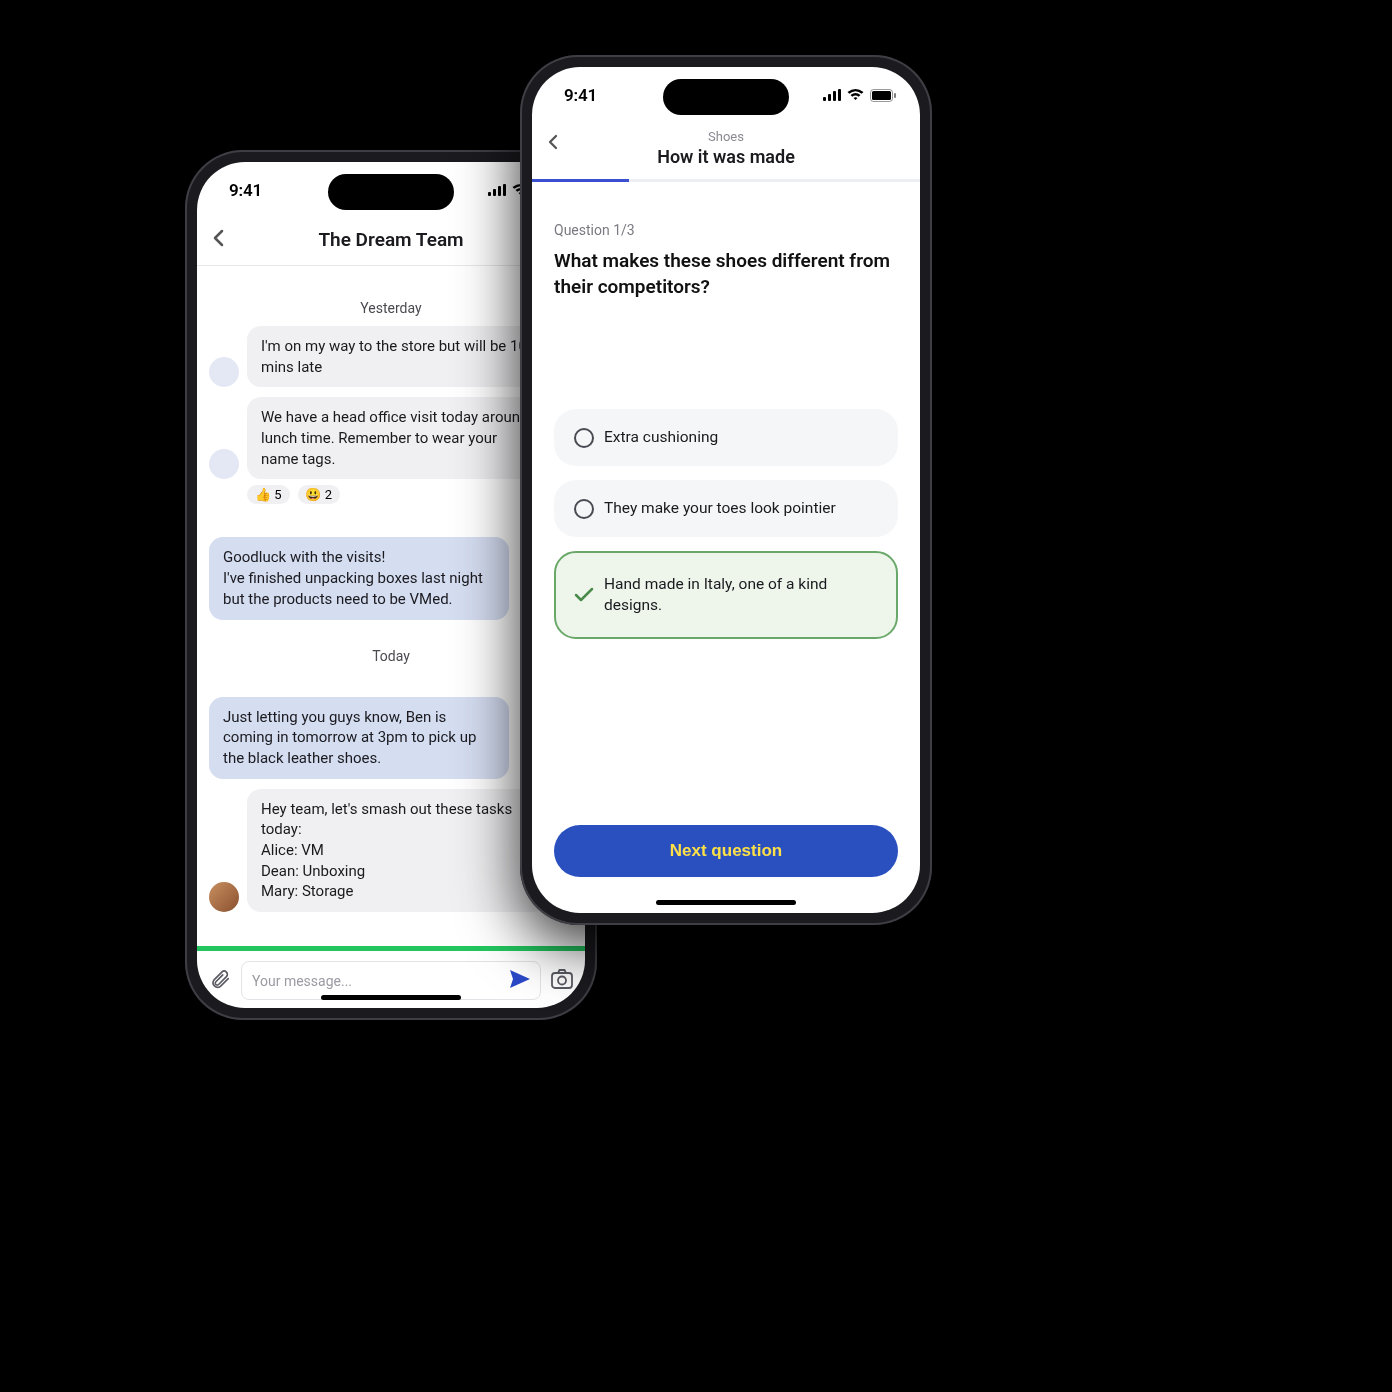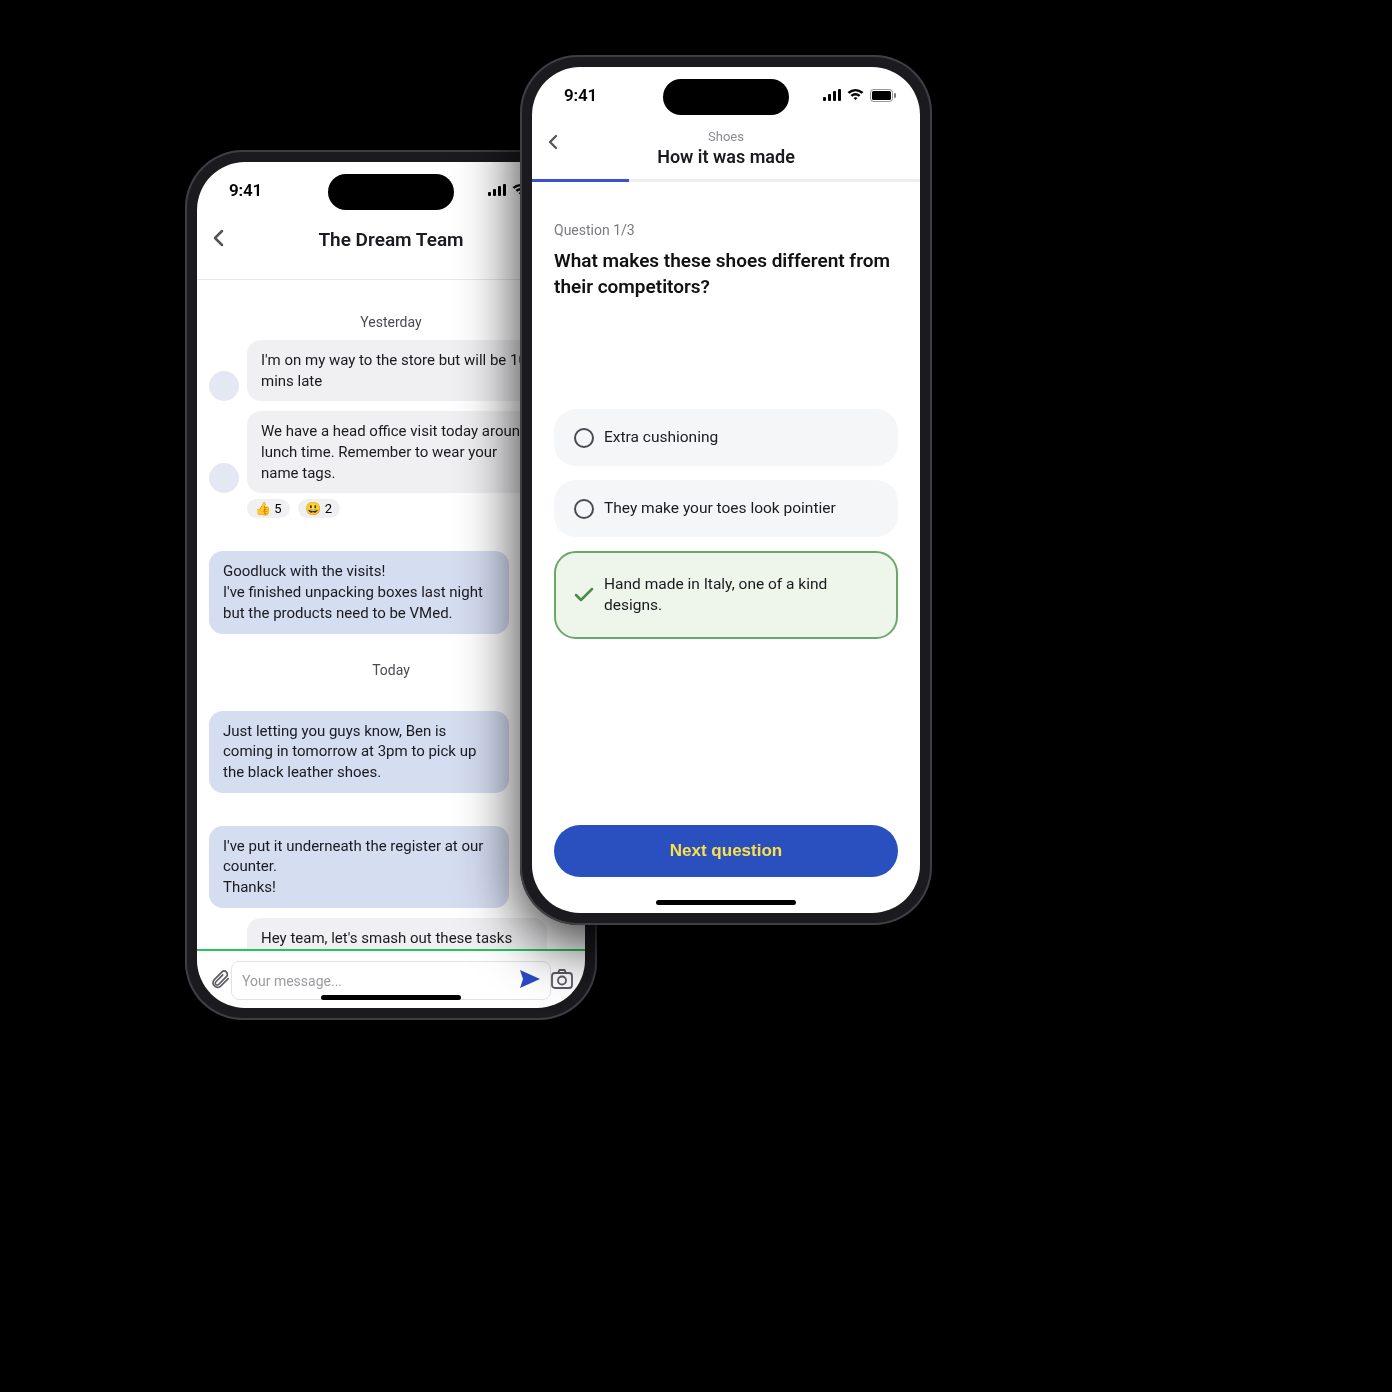--- a/index.html
+++ b/index.html
@@ -55,21 +55,21 @@
     padding: 0 24px 0 32px;
     flex-shrink: 0;
     position: relative;
     gap: 11px;
   }
   .status-time { font-weight: 600; font-size: 17px; letter-spacing: -0.2px; }
   .status-icons { display: flex; align-items: center; gap: 6px; }
 
   
   .chat-header {
-    padding: 10px 16px 28px;
+    padding: 10px 16px 14px;
     border-bottom: 1px solid #e8e8ea;
     display: flex;
     align-items: center;
     position: relative;
     flex-shrink: 0;
   }
   .back-chevron { position: absolute; left: 16px; color: #555; font-size: 20px; }
   .chat-title { flex:1; text-align: center; font-size: 19px; font-weight: 600; color: #1a1a1f; }
 
   .chat-body {
@@ -90,24 +90,25 @@
   }
   .bubble.grey { background: #f0f0f2; color: #1a1a1f; }
   .bubble.blue { background: #d5ddf1; color: #1a1a1f; margin-top: 23px; }
   .msg-row.self { margin-left: 0; }
   .msg-row.self .bubble { margin-left: 0; }
 
   .reactions { display: flex; gap: 8px; margin-left: 38px; margin-top: -4px; margin-bottom: 10px; }
   .react-chip { background: #f0f0f2; border-radius: 10px; padding: 2px 8px; font-size: 13px; display: flex; align-items: center; gap: 3px; }
 
   .composer {
-    border-top: 2px solid #22c55e;
+    border-top: 5px solid #22c55e;
     padding: 10px 12px 8px;
     display: flex;
     align-items: center;
+    gap: 10px;
     flex-shrink: 0;
   }
   .composer-icon { color: #5a5a63; }
   .composer-input {
     flex: 1;
     display: flex;
     align-items: center;
     border: 1px solid #e3e3e7;
     border-radius: 8px;
     padding: 8px 10px;
@@ -240,24 +241,20 @@
         <div class="bubble blue" style="white-space:pre-line">Goodluck with the visits!
 I've finished unpacking boxes last night but the products need to be VMed.</div>
       </div>
 
       <div class="date-sep">Today</div>
 
       <div class="msg-row self">
         <div class="bubble blue">Just letting you guys know, Ben is coming in tomorrow at 3pm to pick up the black leather shoes.</div>
       </div>
 
-      <div class="msg-row self">
-        <div class="bubble blue" style="white-space:pre-line">I've put it underneath the register at our counter.
-Thanks!</div>
-      </div>
 
       <div class="msg-row">
         <div class="avatar-dot" style="background:linear-gradient(135deg,#c89060,#8a5030)"></div>
         <div class="bubble grey" style="white-space:pre-line">Hey team, let's smash out these tasks today:
 Alice: VM
 Dean: Unboxing
 Mary: Storage</div>
       </div>
     </div>
 

